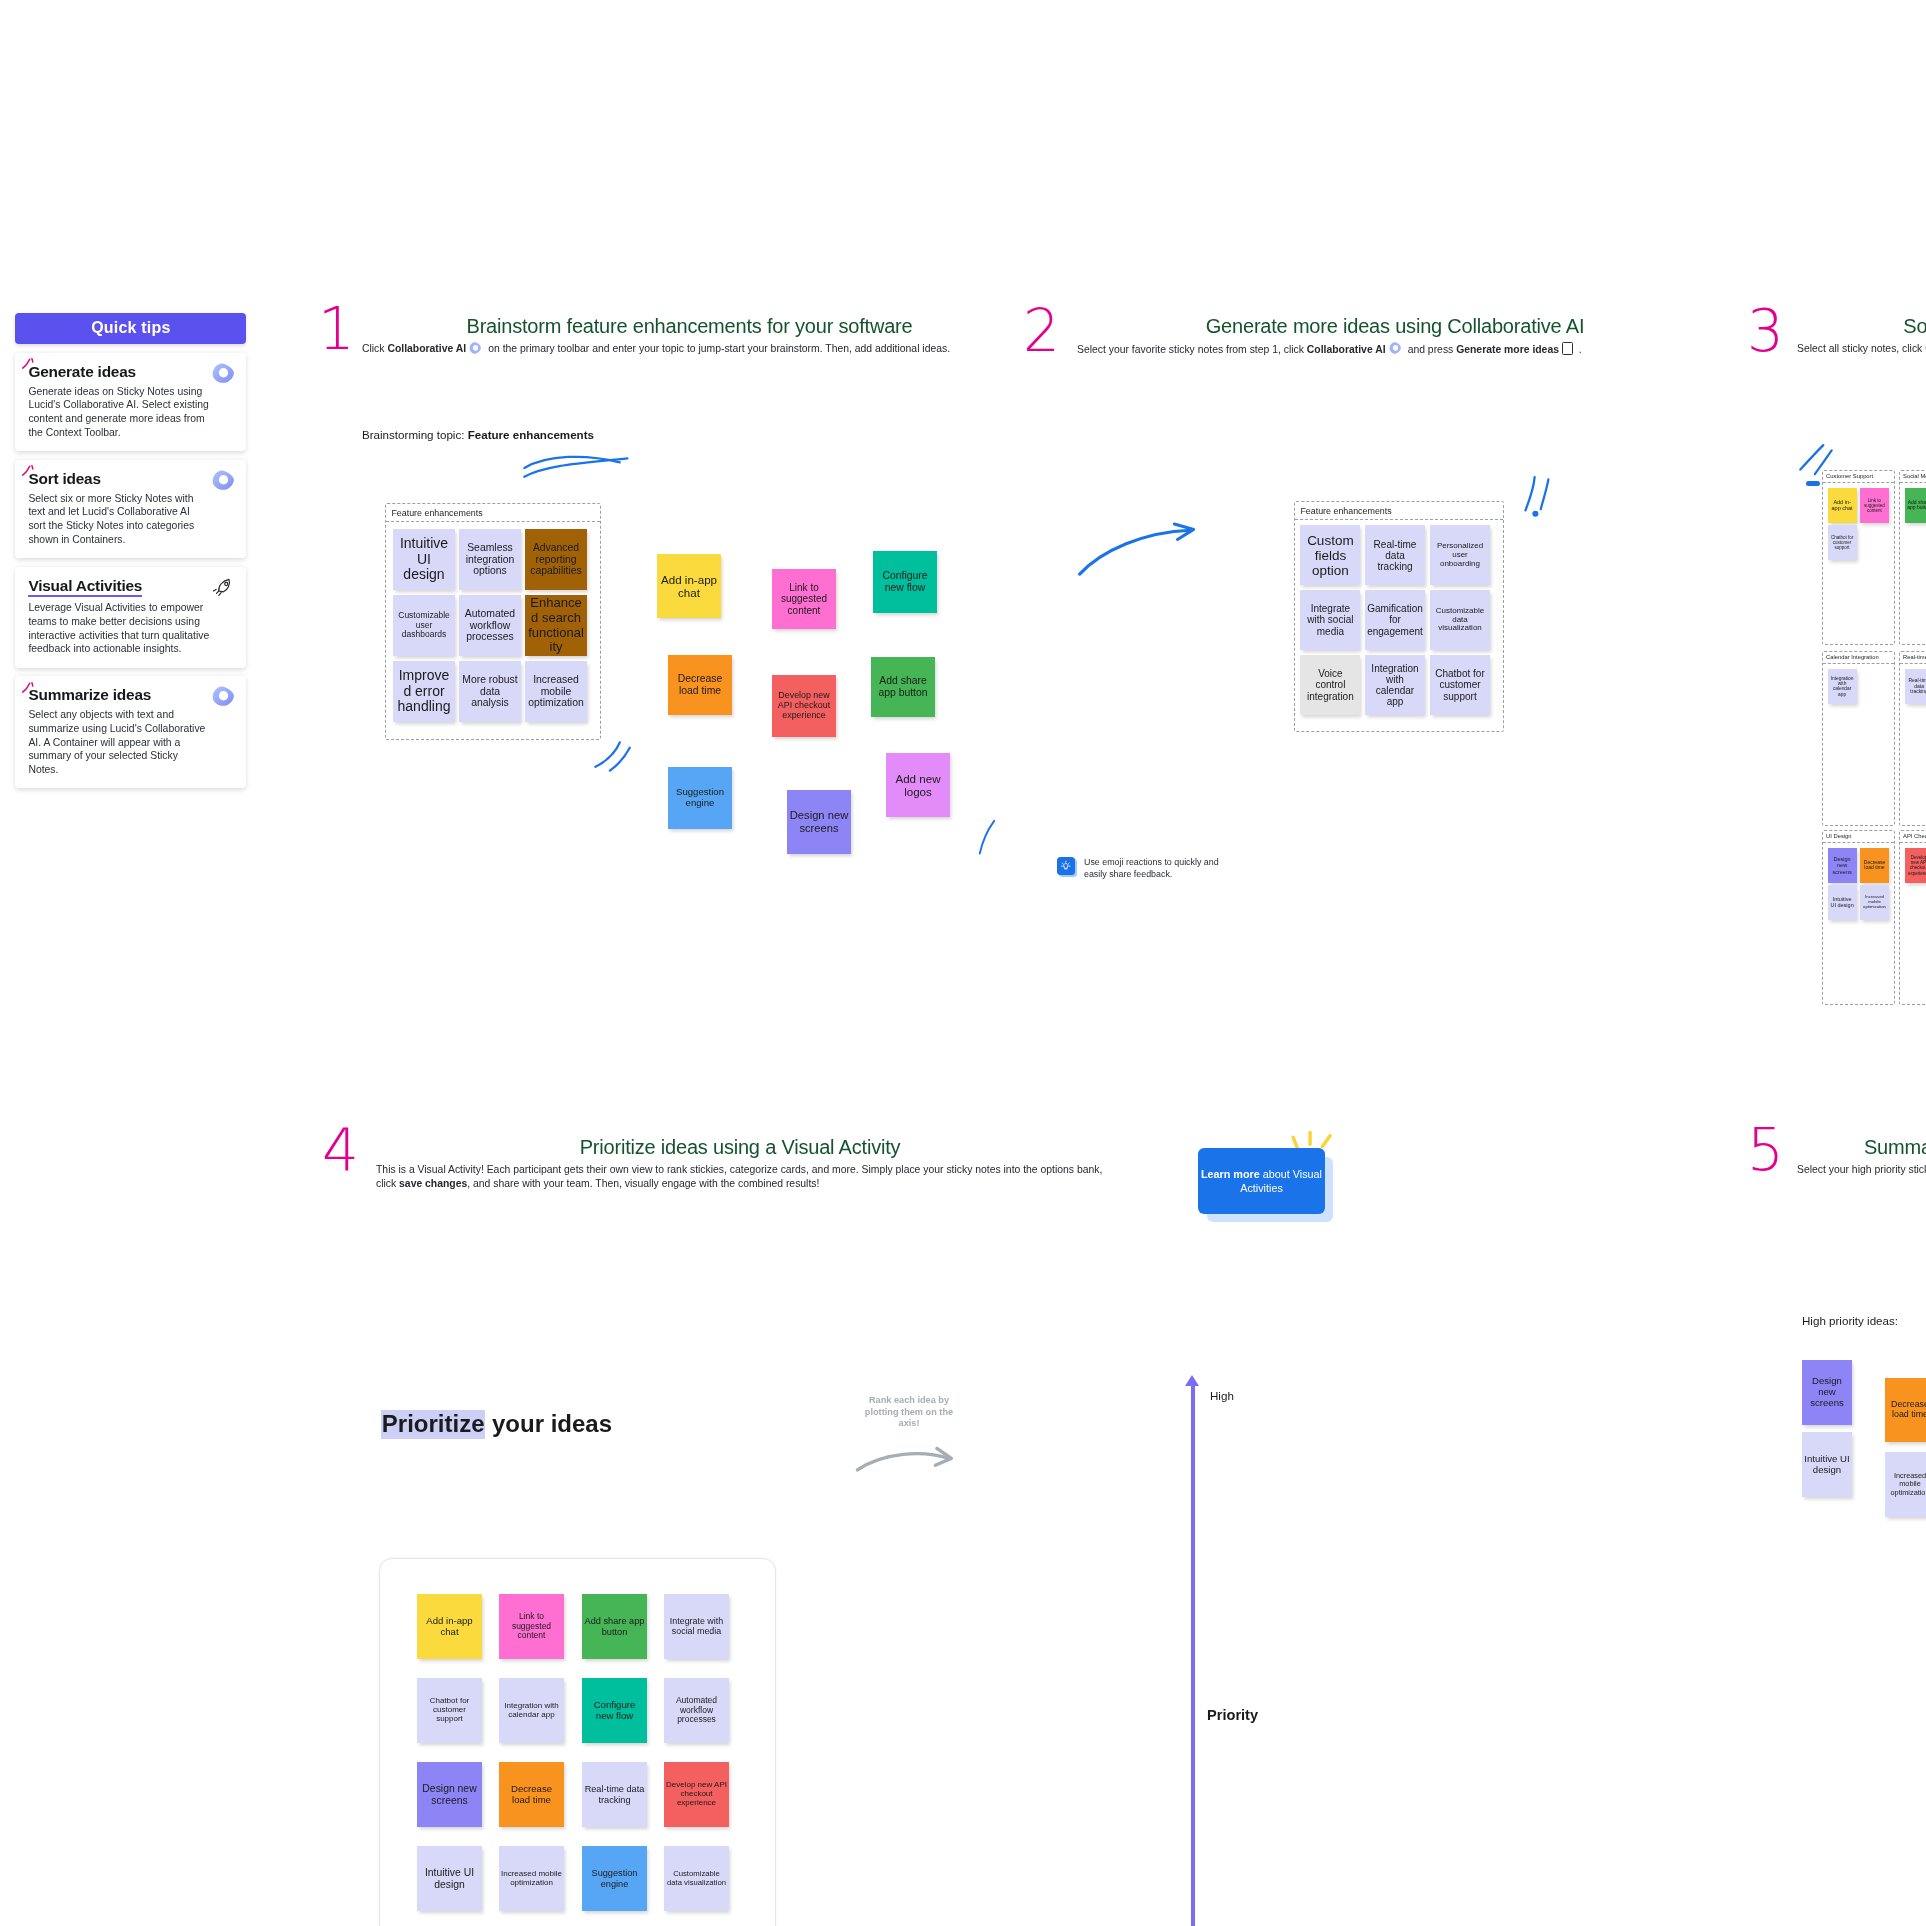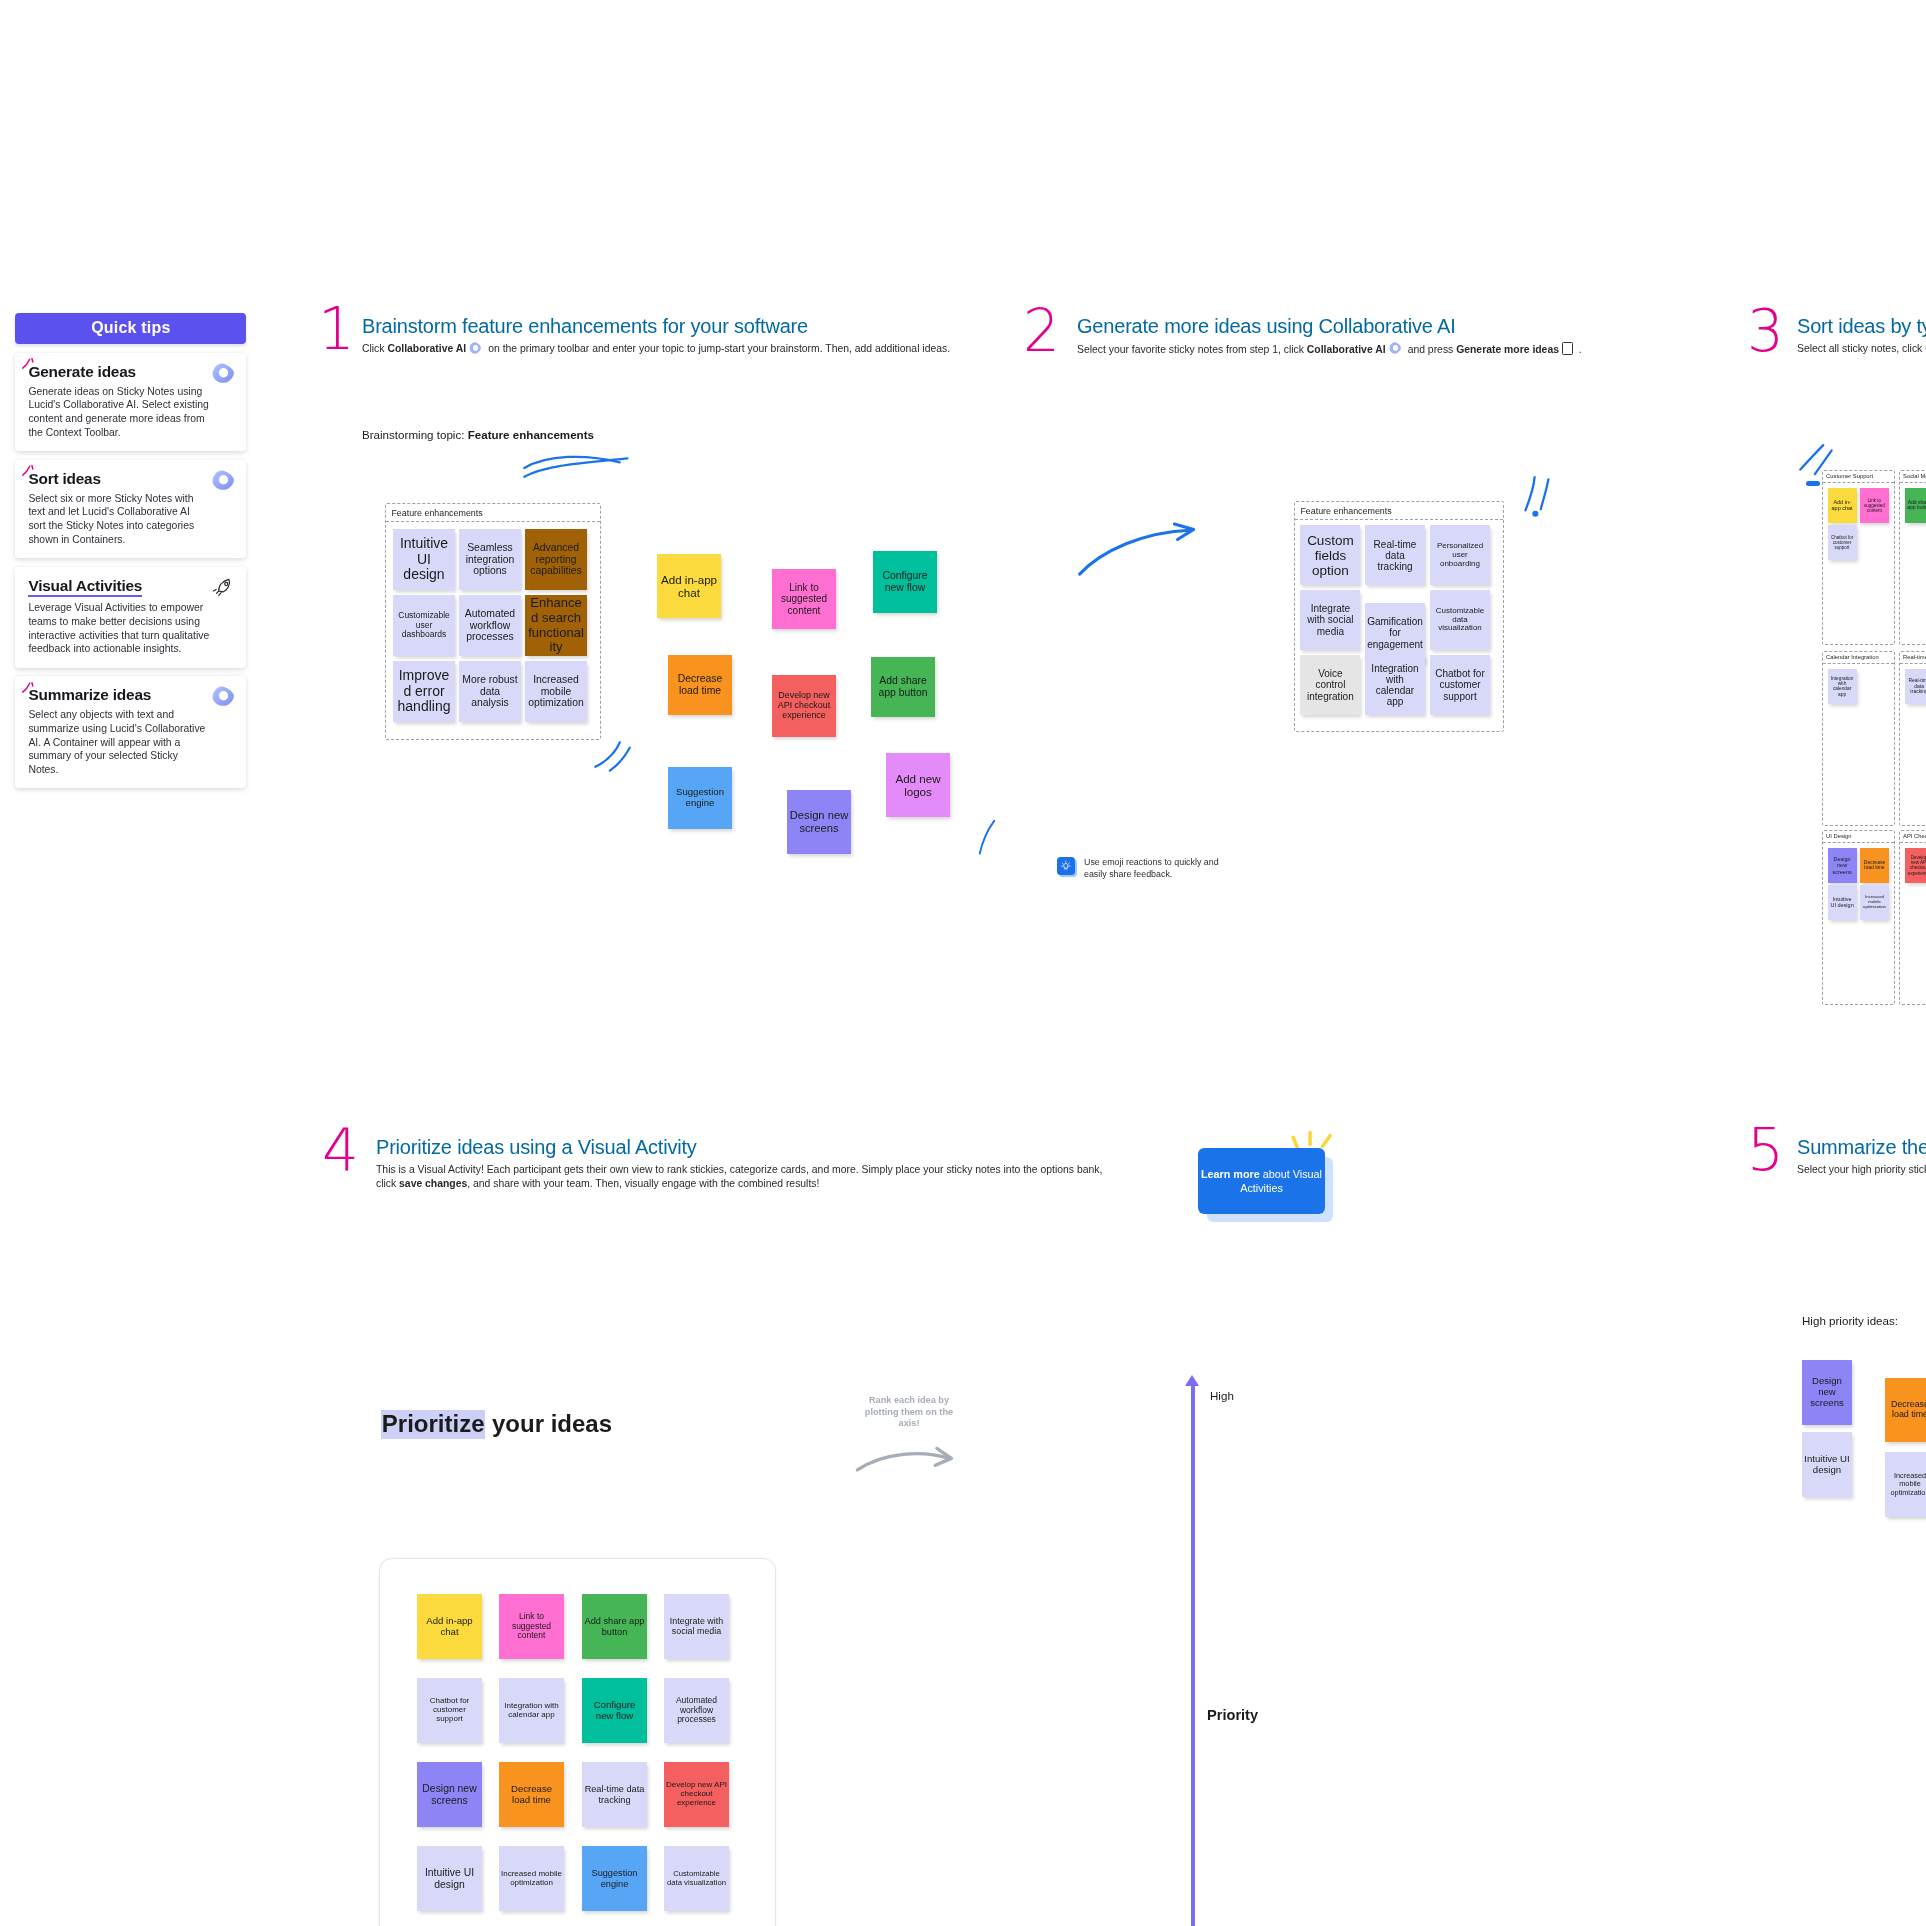--- a/index.html
+++ b/index.html
@@ -26,21 +26,21 @@
   }
   .tip-title { font-size:15.4px; font-weight:bold; color:#16181d; letter-spacing:-0.2px; }
   .tip-title.underlined { border-bottom:2.7px solid #6b5bf0; display:inline-block; padding-bottom:0.8px;}
   .tip-body { font-size:10.4px; line-height:1.32; color:#2b2f36; margin-top:3.9px; max-width:181px; }
   .tip-spark { position:absolute; left:7px; top:5.4px; width:17.7px; height:14px; }
   .tip-badge { position:absolute; right:10px; top:10px; width:25px; height:21px; }
 
   
   .step-num { position:absolute; font-size:58px; line-height:.8; color:#e3008c; font-weight:300;
               font-family:"DejaVu Sans", sans-serif; }
-  .step-title { font-size:20px; font-weight:400; color:#0369a1; letter-spacing:-0.2px; }
+  .step-title { font-size:20px; font-weight:400; color:#14532d; letter-spacing:-0.2px;text-align:center; }
   .step-sub { font-size:10.4px; color:#26282c; margin-top:3.5px; line-height:1.35; }
   .step-sub b { font-weight:bold; }
 
   .inline-ai { display:inline-block; vertical-align:-2.7px; width:13px; height:13px; margin:0 3.1px; }
   .inline-box {
     display:inline-block; vertical-align:-2.3px; width:10.8px; height:13px; margin:0 3.1px;
     border:1.2px solid #2e3033; border-radius:1.5px;
   }
 
   
@@ -310,21 +310,21 @@
       </div>
       <div class="sticky" style="left: 70px; top: 5.4px; width: 60px; height: 60px; background: rgb(216, 217, 248); font-size: 10px;">
         <span>Real-time data tracking</span>
       </div>
       <div class="sticky" style="left: 135px; top: 5.4px; width: 60px; height: 60px; background: rgb(216, 217, 248); font-size: 8px;">
         <span>Personalized user onboarding</span>
       </div>
       <div class="sticky" style="left: 5.4px; top: 70px; width: 60px; height: 60px; background: rgb(216, 217, 248); font-size: 10px;">
         <span>Integrate with social media</span>
       </div>
-      <div class="sticky" style="left: 70px; top: 83px; width: 60px; height: 60px; background: rgb(216, 217, 248); font-size: 10px;">
+      <div class="sticky" style="left: 70px; top: 70px; width: 60px; height: 60px; background: rgb(216, 217, 248); font-size: 10px;">
         <span>Gamification for engagement</span>
       </div>
       <div class="sticky" style="left: 135px; top: 70px; width: 60px; height: 60px; background: rgb(216, 217, 248); font-size: 8px;">
         <span>Customizable data visualization</span>
       </div>
       <div class="sticky" style="left: 5.4px; top: 135px; width: 60px; height: 60px; background: #e5e5e5; font-size: 10px;">
         <span>Voice control integration</span>
       </div>
       <div class="sticky" style="left: 70px; top: 135px; width: 60px; height: 60px; background: rgb(216, 217, 248); font-size: 10px;">
         <span>Integration with calendar app</span>

